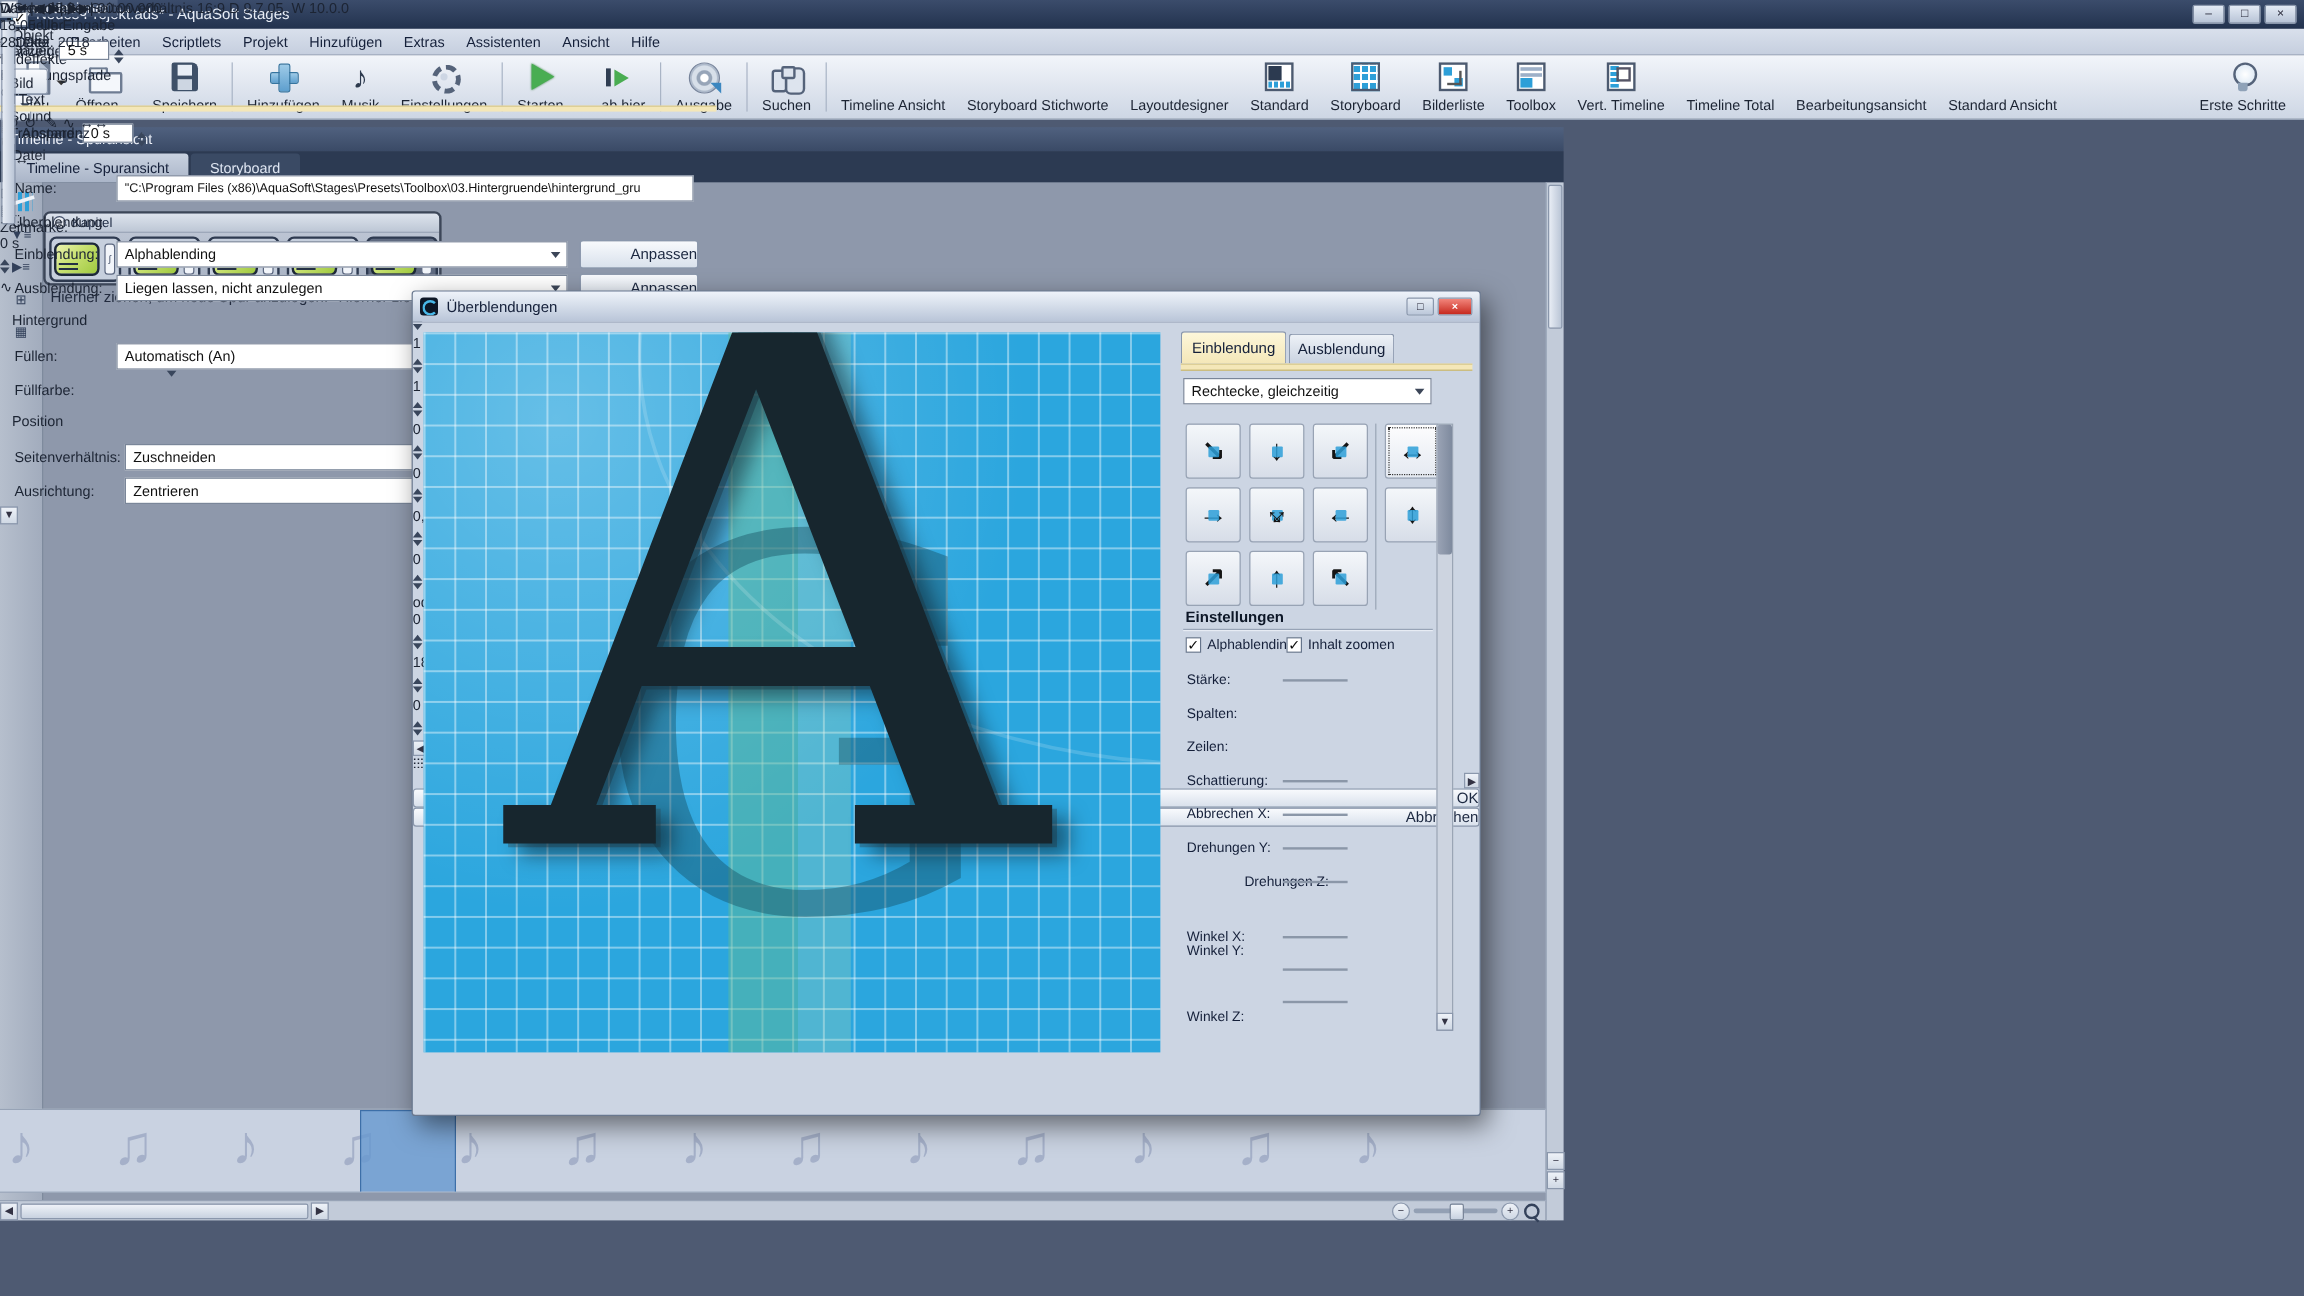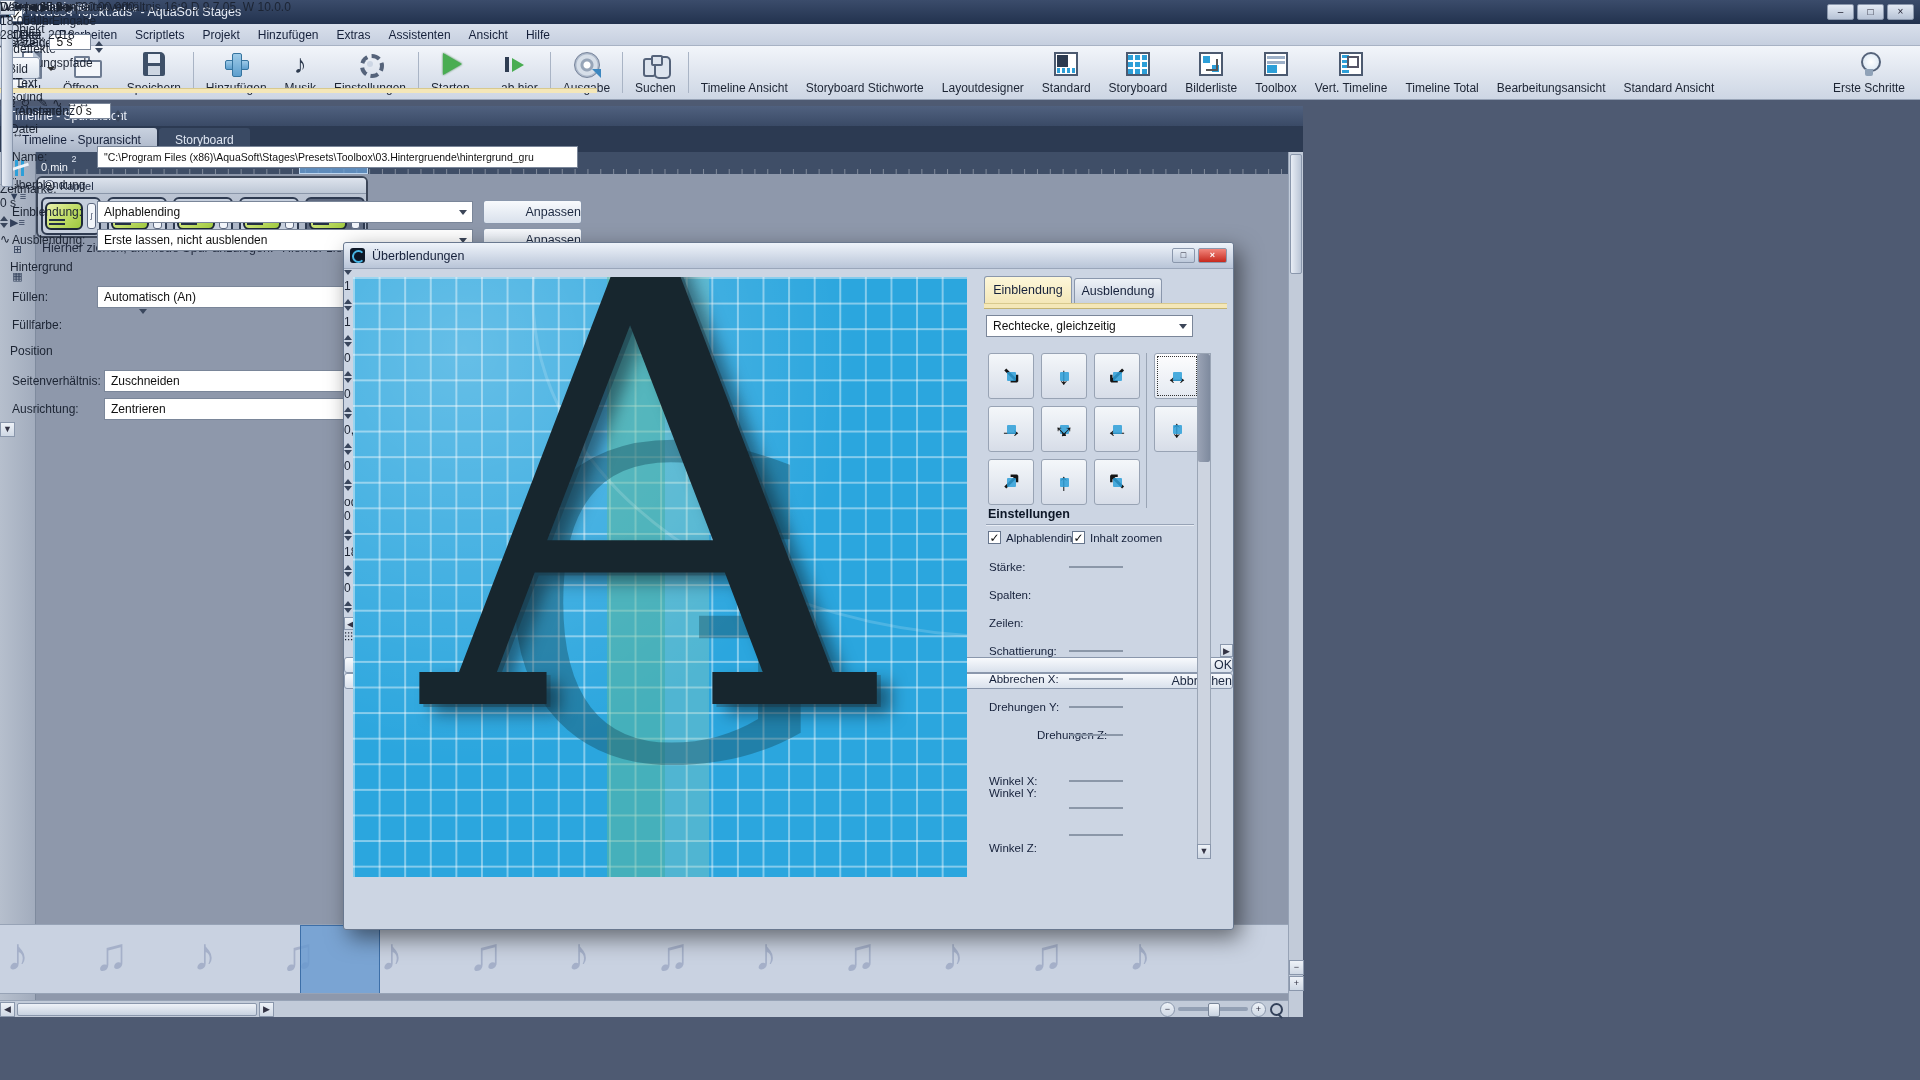--- a/index.html
+++ b/index.html
@@ -418,36 +418,20 @@
     <div class="tltab off">Storyboard</div>
   </div>
   <div id="tl-body" class="abs"></div>
   <div id="tl-strip" class="abs">
       <div class="razor"></div>
       <div class="stripic">▼≡</div>
       <div class="stripic">▶≡</div>
       <div class="stripic">⊞</div>
       <div class="stripic">▦</div>
     </div>
-  <div id="ruler" class="abs">
-    <div id="rulhl"></div>
-    <span id="rulzero">0 min</span>
-  <span class="rlab" style="left: 38px;">2</span>
-      <span class="rlab" style="left: 63.7px;">4</span>
-      <span class="rlab" style="left: 89.4px;">6</span>
-      <span class="rlab" style="left: 115.1px;">8</span>
-      <span class="rlab" style="left: 140.8px;">10</span>
-      <span class="rlab" style="left: 166.5px;">12</span>
-      <span class="rlab" style="left: 192.2px;">14</span>
-      <span class="rlab" style="left: 217.9px;">16</span>
-      <span class="rlab" style="left: 243.6px;">18</span>
-      <span class="rlab" style="left: 269.3px;">20</span>
-      <span class="rlab" style="left: 295px;">22</span>
-      <span class="rlab" style="left: 320.7px;">24</span>
-    </div>
   <div id="kapitel" class="abs">
     <div id="kaphead">
       <span id="kapcol">−</span>
       <span>Kapitel</span>
     </div>
   <div class="clip" style="left: 3px;">
         <div class="clipimg"></div>
         <div class="clippill">ʃ</div>
       </div>
       <div class="clip" style="left: 69px;">
@@ -586,21 +570,21 @@
 
     <div class="sechead" style="position:absolute;left:10px;top:178px">Überblendung</div>
     <div class="sechr" style="position:absolute;left:10px;top:194px;width:575px"></div>
     <span class="prlab" style="position:absolute;left:12px;top:205px">Einblendung:</span>
     <div class="select" style="position:absolute;left:97px;top:201px;width:376px"><span>Alphablending</span><i class="car"></i></div>
     <div class="btn3d" style="position:absolute;left:483px;top:200px;width:99px;height:24px">
         <span class="anpico"></span>
         <span>Anpassen</span>
       </div>
     <span class="prlab" style="position:absolute;left:12px;top:233px">Ausblendung:</span>
-    <div class="select" style="position:absolute;left:97px;top:229px;width:376px"><span>Erste lassen, nicht ausblenden</span><i class="car"></i></div>
+    <div class="select" style="position:absolute;left:97px;top:229px;width:376px"><span>Liegen lassen, nicht anzulegen</span><i class="car"></i></div>
     <div class="btn3d" style="position:absolute;left:483px;top:228px;width:99px;height:24px">
         <span class="anpico"></span>
         <span>Anpassen</span>
       </div>
 
     <div class="sechead" style="position:absolute;left:10px;top:260px">Hintergrund</div>
     <div class="sechr" style="position:absolute;left:10px;top:276px;width:575px"></div>
     <span class="prlab" style="position:absolute;left:12px;top:290px">Füllen:</span>
     <div class="select" style="position:absolute;left:97px;top:286px;width:352px"><span>Automatisch (An)</span><i class="car"></i></div>
     <span class="infoi" style="position:absolute;left:462px;top:288px">i</span>

